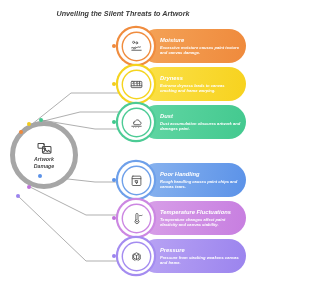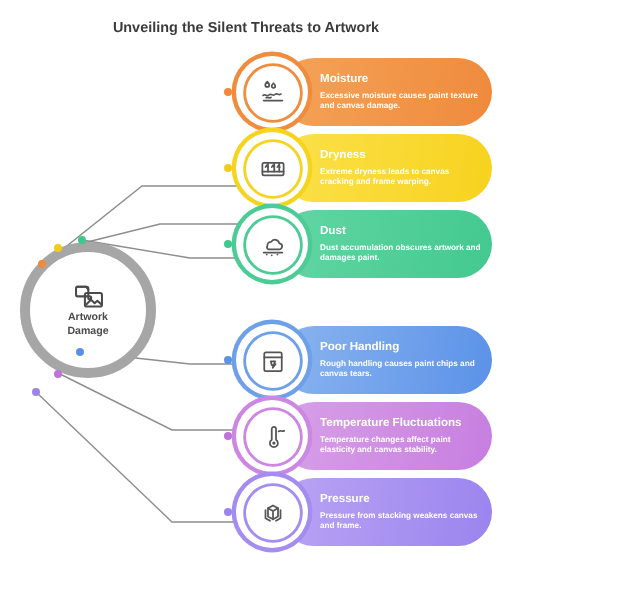--- a/index.html
+++ b/index.html
@@ -2,21 +2,21 @@
 <html><head>
 <meta charset="utf-8">
 <style>
   * { margin:0; padding:0; box-sizing:border-box; }
   html, body {
     width:246px; height:300px;
     background:#ffffff;
     font-family:"Liberation Sans", sans-serif;
     overflow:hidden;
   }
-  #stage { position:relative; width:246px; height:300px; }
+  #stage { position:relative; width:246px; height:300px;font-style:italic; }
 
   
   .title {
     position:absolute; left:0; top:9px; width:246px;
     text-align:center;
     font-size:7.2px; font-weight:bold; letter-spacing:.02px;
     color:#3b3b3b;
   }
 
   

